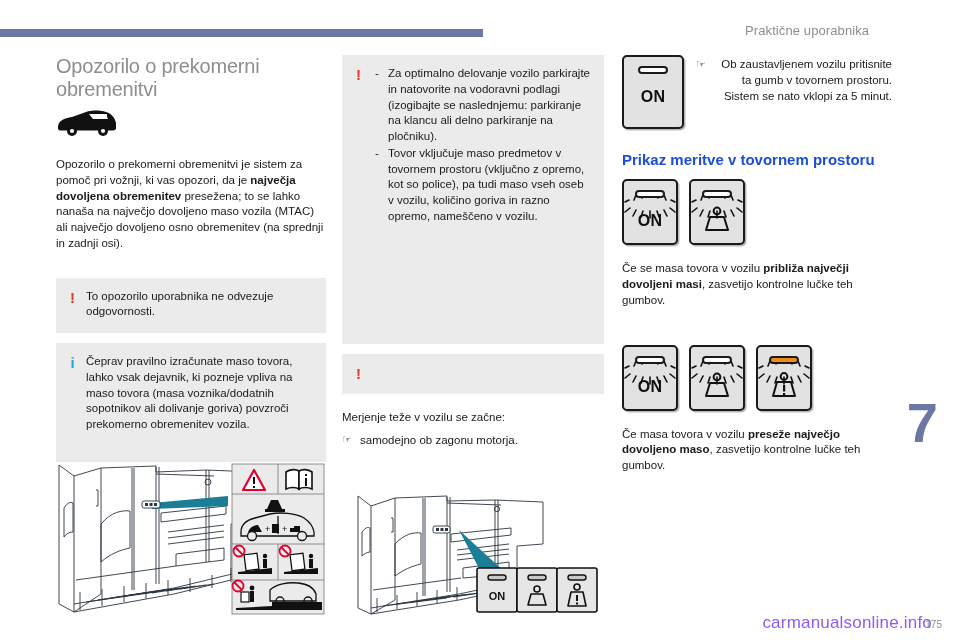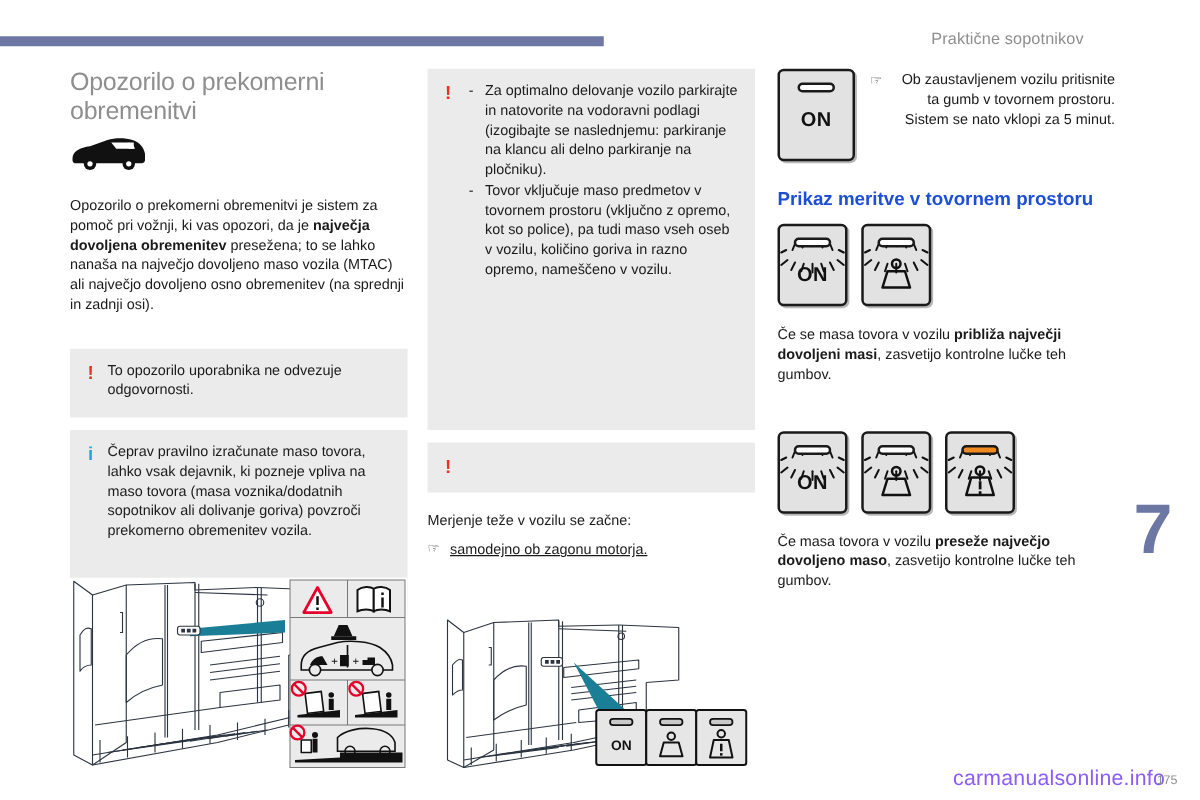--- a/index.html
+++ b/index.html
@@ -65,21 +65,21 @@
   .note-list { margin:0; padding:0; list-style:none; flex:1; }
   .note-list li {
     font-size:11.5px; line-height:1.37;
     padding-left:16px; position:relative; margin-bottom:1px;
   }
   .note-list li::before {
     content:"-"; position:absolute; left:3px; top:0;
   }
 
   
-  ul.hand-list { margin:0; padding:0; list-style:none;text-decoration:underline; }
+  ul.hand-list { margin:0; padding:0; list-style:none; }
   ul.hand-list li {
     font-size:11.5px; line-height:1.37;
     padding-left:18px; position:relative;
   }
   ul.hand-list li::before {
     content:"\261E"; position:absolute; left:0; top:-1px;
     font-size:11px; color:#333;
   }
 
   
@@ -137,21 +137,21 @@
     position:absolute; right:28px; bottom:7px;
     font-size:17px; color:#8b5cf6; letter-spacing:0.2px;
     white-space:nowrap;
   }
   .van-icon { margin:2px 0 8px 0; }
 </style>
 </head>
 <body>
 
 <div class="header-bar"></div>
-<div class="header-title">Praktične sopotnikov</div>
+<div class="header-title">Praktične uporabnika</div>
 
 <div class="col col-1">
 
   <h1 class="section-title">Opozorilo o prekomerni obremenitvi</h1>
 
   <div class="van-icon">
     <svg width="62" height="28" viewBox="0 0 62 28" aria-hidden="true">
       <path d="M2 18 C2 12 8 9 16 8 L30 3 C36 1 44 1 50 3 C56 5 59 9 60 14 L60 19 C60 20.5 59 21.5 57 21.5 L4 21.5 C2.8 21.5 2 20.5 2 19 Z" fill="#111"></path>
       <path d="M33 5 L46 5 C49 5 51 7 52 10 L37 10 Z" fill="#fff"></path>
       <rect x="47" y="5" width="4" height="5" fill="#fff"></rect>

